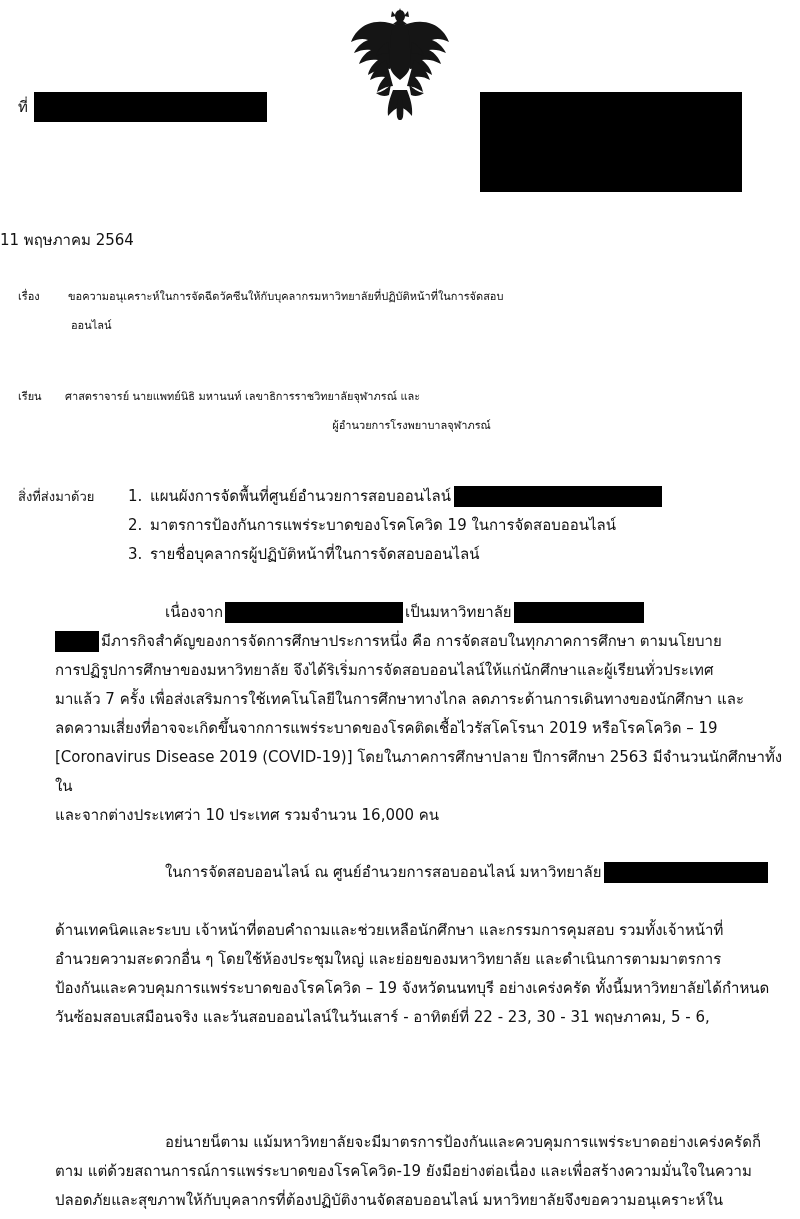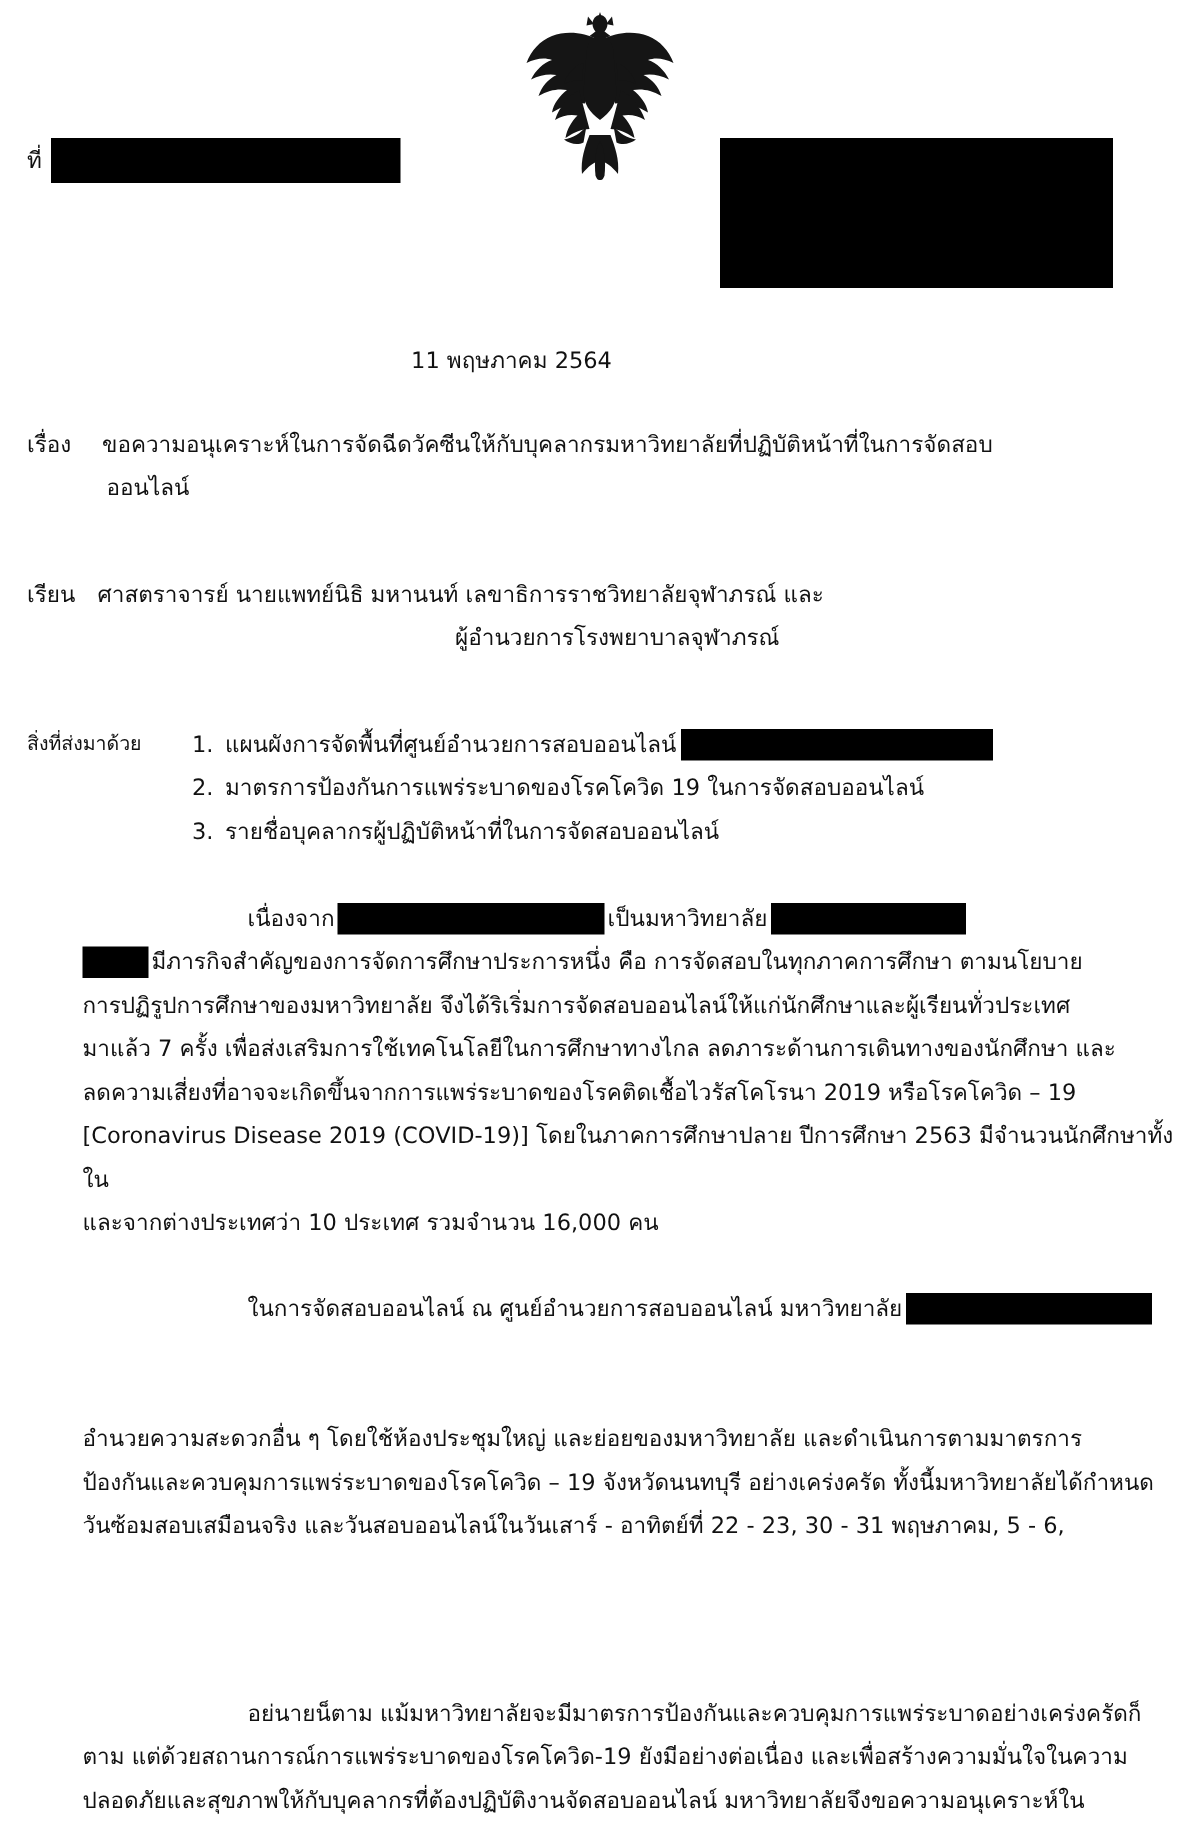--- a/index.html
+++ b/index.html
@@ -69,28 +69,27 @@
     width: 262px;
     height: 100px;
   }
 
   
   .date-line {
     position: absolute;
     left: 0;
     top: 228px;
     width: 682px;
-    text-align: center;
     font-size: 15px;
   }
 
   
   .text-block {
     position: absolute;
-    font-size: 15px;
+    font-size: 11px;
     line-height: 29px;
   }
   .subject {
     left: 18px;
     top: 282px;
     width: 740px;
   }
   .subject .hang {
     display: inline-block;
     width: 50px;
@@ -257,21 +256,21 @@
     <span>การปฏิรูปการศึกษาของมหาวิทยาลัย จึงได้ริเริ่มการจัดสอบออนไลน์ให้แก่นักศึกษาและผู้เรียนทั่วประเทศ</span><br>
     <span>มาแล้ว 7 ครั้ง เพื่อส่งเสริมการใช้เทคโนโลยีในการศึกษาทางไกล ลดภาระด้านการเดินทางของนักศึกษา และ</span><br>
     <span>ลดความเสี่ยงที่อาจจะเกิดขึ้นจากการแพร่ระบาดของโรคติดเชื้อไวรัสโคโรนา 2019 หรือโรคโควิด – 19</span><br>
     <span>[Coronavirus Disease 2019 (COVID-19)] โดยในภาคการศึกษาปลาย ปีการศึกษา 2563 มีจำนวนนักศึกษาทั้งใน</span><br>
     <span>และจากต่างประเทศว่า 10 ประเทศ รวมจำนวน 16,000 คน</span>
   </div>
 
   <div class="para p2">
     <span class="indent"></span><span>ในการจัดสอบออนไลน์ ณ ศูนย์อำนวยการสอบออนไลน์ มหาวิทยาลัย</span><span class="redact redact-inline-b"></span><br>
     <br>
-    <br>
+    <span>ด้านเทคนิคและระบบ เจ้าหน้าที่ตอบคำถามและช่วยเหลือนักศึกษา และกรรมการคุมสอบ รวมทั้งเจ้าหน้าที่</span><br>
     <span>อำนวยความสะดวกอื่น ๆ โดยใช้ห้องประชุมใหญ่ และย่อยของมหาวิทยาลัย และดำเนินการตามมาตรการ</span><br>
     <span>ป้องกันและควบคุมการแพร่ระบาดของโรคโควิด – 19 จังหวัดนนทบุรี อย่างเคร่งครัด ทั้งนี้มหาวิทยาลัยได้กำหนด</span><br>
     <span>วันซ้อมสอบเสมือนจริง และวันสอบออนไลน์</span><span class="bold">ในวันเสาร์ - อาทิตย์ที่ 22 - 23, 30 - 31 พฤษภาคม, 5 - 6,</span><br>
   </div>
 
   <div class="para p3">
     <span class="indent"></span><span>อย่นายน็ตาม แม้มหาวิทยาลัยจะมีมาตรการป้องกันและควบคุมการแพร่ระบาดอย่างเคร่งครัดก็</span><br>
     <span>ตาม แต่ด้วยสถานการณ์การแพร่ระบาดของโรคโควิด-19 ยังมีอย่างต่อเนื่อง และเพื่อสร้างความมั่นใจในความ</span><br>
     <span>ปลอดภัยและสุขภาพให้กับบุคลากรที่ต้องปฏิบัติงานจัดสอบออนไลน์ มหาวิทยาลัยจึงขอความอนุเคราะห์ใน</span>
   </div>

